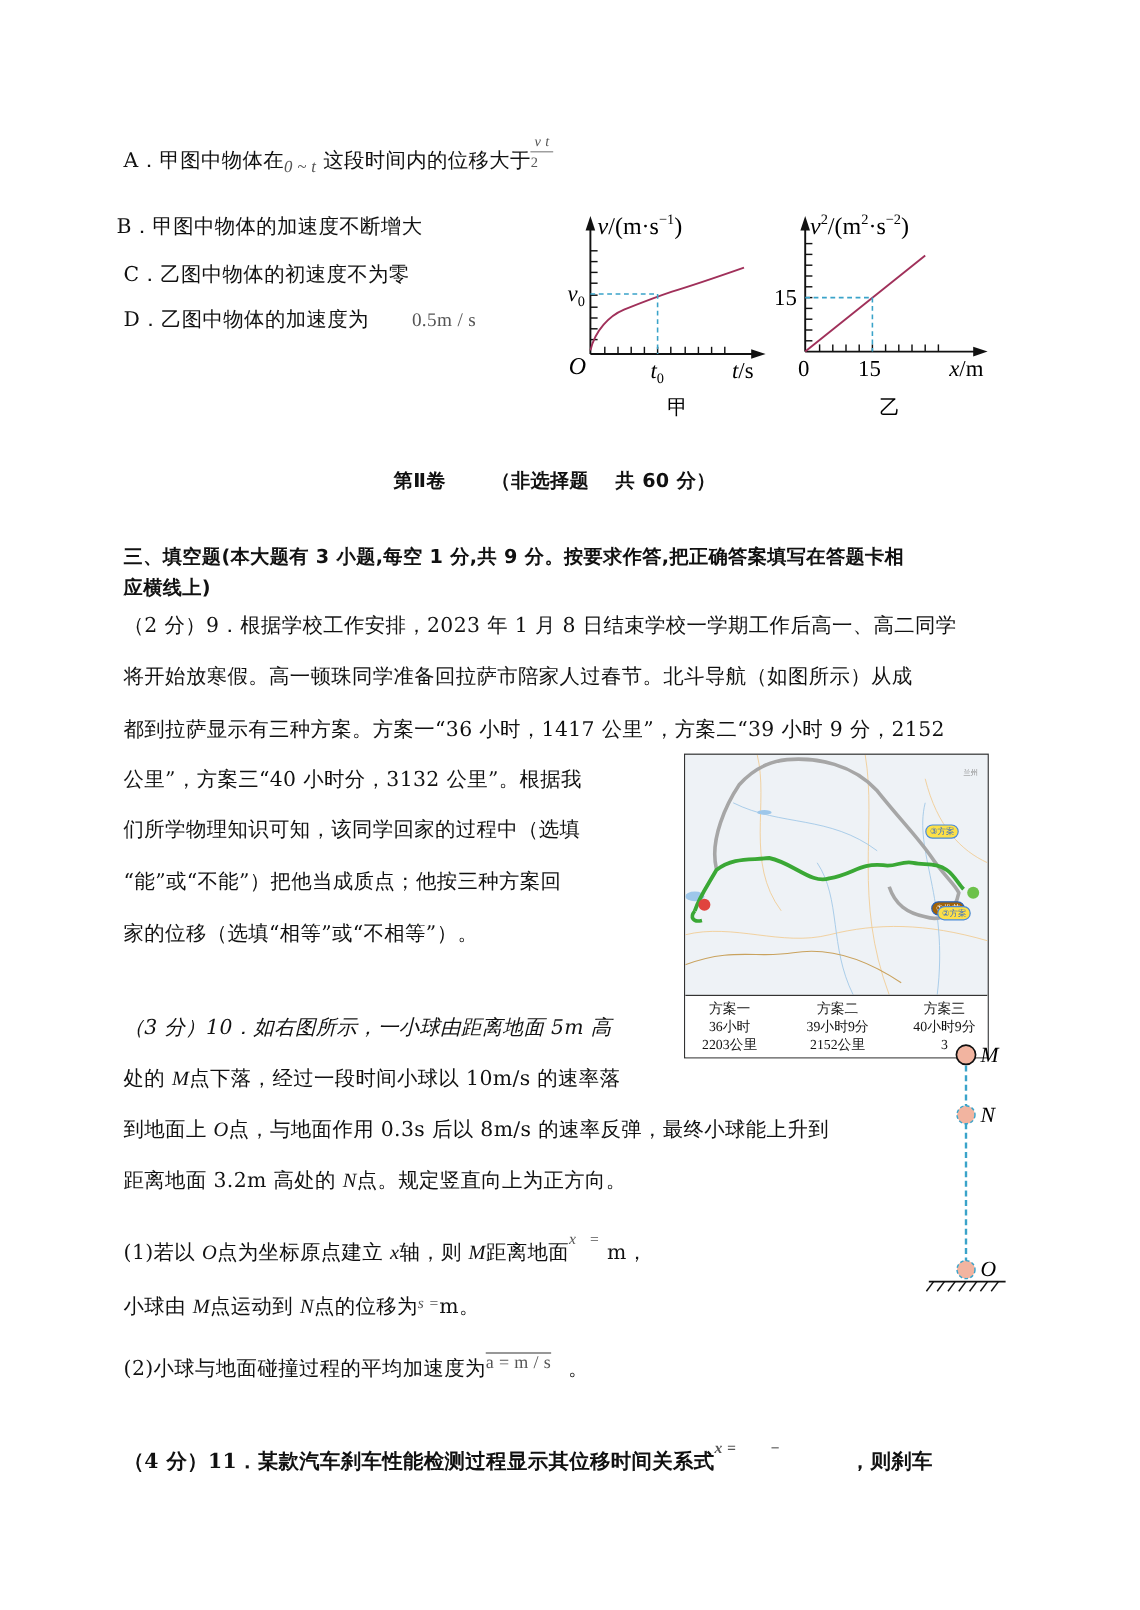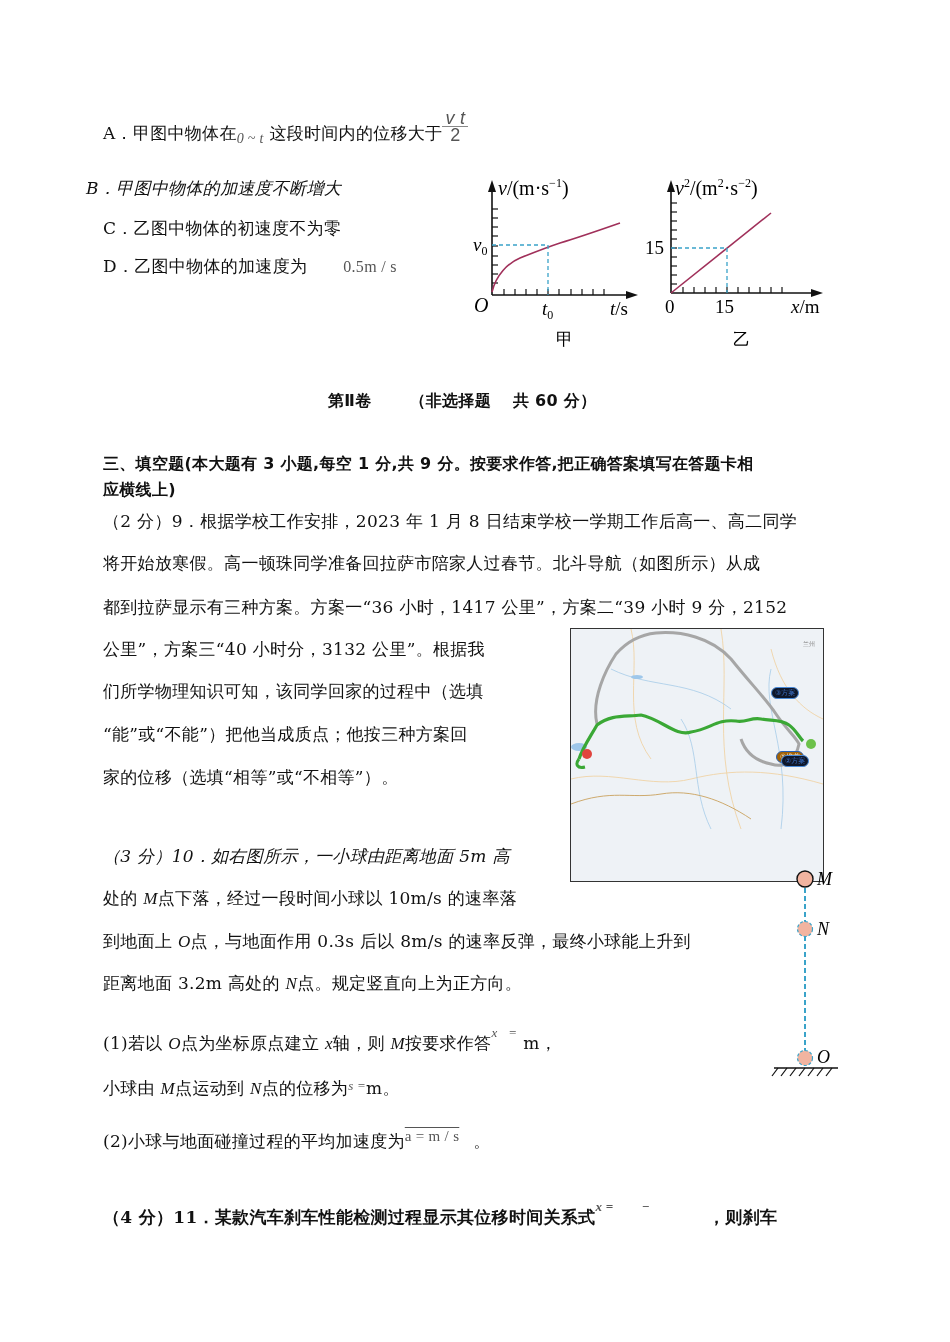--- a/index.html
+++ b/index.html
@@ -2,41 +2,41 @@
 <html><head>
 <meta charset="utf-8">
 <style>
   html, body { margin: 0; padding: 0; background: #ffffff; }
   body { width: 950px; height: 1342px; position: relative; overflow: hidden;
          font-family: "DejaVu Serif", "Liberation Serif", serif; color: #111; }
   .abs { position: absolute; }
   .line { position: absolute; font-size: 17px; white-space: nowrap; letter-spacing: 0.3px; }
   .math { font-family: "Liberation Serif", serif; color: #555; font-size: 15px; }
   .mathi { font-family: "Liberation Serif", serif; font-style: italic; color: #555; }
-  .frac { display: inline-block; vertical-align: middle; text-align: center; font-family: Liberation Sans, sans-serif; color:#555; font-size: 18px; line-height: 16px; }
+  .frac { display: inline-block; vertical-align: middle; font-family: Liberation Serif, serif; color:#555; font-size: 12px; line-height: 16px; }
   .frac .num { display:block; border-bottom: 1px solid #888; padding: 0 3px; font-style: italic; }
   .frac .den { display:block; }
   .bold { font-weight: bold; font-family: "DejaVu Sans", "Liberation Sans", sans-serif; }
   .it { font-style: italic; font-family: "Liberation Serif", serif; }
   .chart-title { font-family: "Liberation Serif", serif; font-size: 20px; }
   .map-box { position:absolute; left:570px; top:628px; width:252px; height:252px; border:1px solid #333; background:#eef2f6; overflow:hidden; }
   .map-table { position:absolute; left:0; top:200px; width:252px; height:52px; background:#fff; border-top:1px solid #333; font-family:"Liberation Serif", serif; font-size:11.5px; }
   .map-col { position:absolute; top:4px; text-align:center; line-height:15px; }
-  .map-tag { position:absolute; background:#0f172a; border:1px solid #4a8ad8; border-radius:7px; font-size:7px; color:#3a6fc4; padding:0 3px; font-family:"DejaVu Sans", sans-serif; line-height:10px; }
+  .map-tag { position:absolute; background:#fde047; border:1px solid #4a8ad8; border-radius:7px; font-size:7px; color:#3a6fc4; padding:0 3px; font-family:"DejaVu Sans", sans-serif; line-height:10px; }
   .map-tag.dark { background:#a16207; color:#fff; border-color:#2760b6;margin-top:38px; }
 </style>
 </head>
 <body>
 
 <div class="line" style="left:103px; top:122px;">
   <span>A．</span><span>甲图中物体在</span><span class="mathi" style="font-size:14px; vertical-align:-4px;">0 ~ t</span>
   <span>这段时间内的位移大于</span><span class="frac" style="margin-top:-16px;"><span class="num">v t</span><span class="den">2</span></span>
 </div>
 
-<div class="line" style="left:86px; top:177px;font-style:italic;">
+<div class="line" style="left:97px; top:177px;">
   <span>B．</span><span>甲图中物体的加速度不断增大</span>
 </div>
 <div class="line" style="left:103px; top:217px;">
   <span>C．</span><span>乙图中物体的初速度不为零</span>
 </div>
 <div class="line" style="left:103px; top:255px;">
   <span>D．</span><span>乙图中物体的加速度为</span><span class="math" style="font-size:16px;margin-left:36px;">0.5m / s</span>
 </div>
 
 <svg class="abs" style="left:460px; top:170px;" width="190" height="185" viewBox="0 0 190 185">
@@ -157,35 +157,52 @@
     <path d="M26,95 C20,70 35,40 45,25 C60,8 75,5 85,4 C110,2 140,8 160,30 C180,55 195,70 205,85 C215,100 225,108 228,115 C225,130 215,140 200,135 C185,132 175,125 170,110" stroke="#a6a6a6" stroke-width="3" fill="none"></path>
     <path d="M8,130 C12,118 18,110 26,96 C40,85 55,88 70,86 C90,90 105,108 120,103 C140,100 145,90 165,92 C175,94 180,88 190,90 C200,92 210,90 218,96 C224,100 228,108 232,112" stroke="#3aa835" stroke-width="3.2" fill="none"></path>
     <path d="M8,130 C4,135 6,140 14,138" stroke="#3aa835" stroke-width="3" fill="none"></path>
     <circle cx="16" cy="125" r="5" fill="#e0443e"></circle>
     <circle cx="240" cy="115" r="5" fill="#6cc14a"></circle>
     <text x="232" y="17" font-size="6" fill="#888" font-family="DejaVu Sans, sans-serif">兰州</text>
   </svg>
   <span class="map-tag" style="left:200px; top:58px;">③方案</span>
   <span class="map-tag dark" style="left:205px; top:84px;">①推荐</span>
   <span class="map-tag" style="left:210px; top:126px;">②方案</span>
+  <div class="map-table">
+    <div class="map-col" style="left:4px; width:66px;">
+      <div>方案一</div>
+        <div>36小时</div>
+        <div>2203公里</div>
+    </div>
+    <div class="map-col" style="left:92px; width:70px;">
+      <div>方案二</div>
+        <div>39小时9分</div>
+        <div>2152公里</div>
+    </div>
+    <div class="map-col" style="left:180px; width:72px;">
+      <div>方案三</div>
+        <div>40小时9分</div>
+        <div>3</div>
+    </div>
+  </div>
 </div>
 
 <div class="line" style="left:103px; top:845px;font-style:italic;">（3 分）10．如右图所示，一小球由距离地面 5m 高</div>
 <div class="line" style="left:103px; top:887px;">
   <span>处的 </span><span class="it">M</span><span>点下落，经过一段时间小球以 10m/s 的速率落</span>
 </div>
 <div class="line" style="left:103px; top:930px;">
   <span>到地面上 </span><span class="it">O</span><span>点，与地面作用 0.3s 后以 8m/s 的速率反弹，最终小球能上升到</span>
 </div>
 <div class="line" style="left:103px; top:972px;">
   <span>距离地面 3.2m 高处的 </span><span class="it">N</span><span>点。规定竖直向上为正方向。</span>
 </div>
 
 <div class="line" style="left:103px; top:1025px;">
-  <span>(1)若以 </span><span class="it">O</span><span>点为坐标原点建立 </span><span class="it">x</span><span>轴，则 </span><span class="it">M</span><span>按要求作答</span><span class="mathi" style="font-size:13px; vertical-align:12px; white-space:pre;">x   =</span><span style="display:inline-block; width:6px;"></span><span>m，</span>
+  <span>(1)若以 </span><span class="it">O</span><span>点为坐标原点建立 </span><span class="it">x</span><span>轴，则 </span><span class="it">M</span><span>距离地面</span><span class="mathi" style="font-size:13px; vertical-align:12px; white-space:pre;">x   =</span><span style="display:inline-block; width:6px;"></span><span>m，</span>
 </div>
 <div class="line" style="left:103px; top:1077px;">
   <span>小球由 </span><span class="it">M</span><span>点运动到 </span><span class="it">N</span><span>点的位移为</span><span class="mathi" style="font-size:13px; vertical-align:4px;">s =</span><span>m。</span>
 </div>
 <div class="line" style="left:103px; top:1128px;">
   <span>(2)小球与地面碰撞过程的平均加速度为</span><span class="math" style="font-size:15px; vertical-align:6px; text-decoration: overline;">a = m / s</span><span style="display:inline-block; width:14px;"></span><span>。</span>
 </div>
 
 <svg class="abs" style="left:762px; top:862px;" width="90" height="220" viewBox="0 0 90 220">
   <line x1="43" y1="18" x2="43" y2="196" stroke="#3aa3c9" stroke-width="2" stroke-dasharray="5,3"></line>

